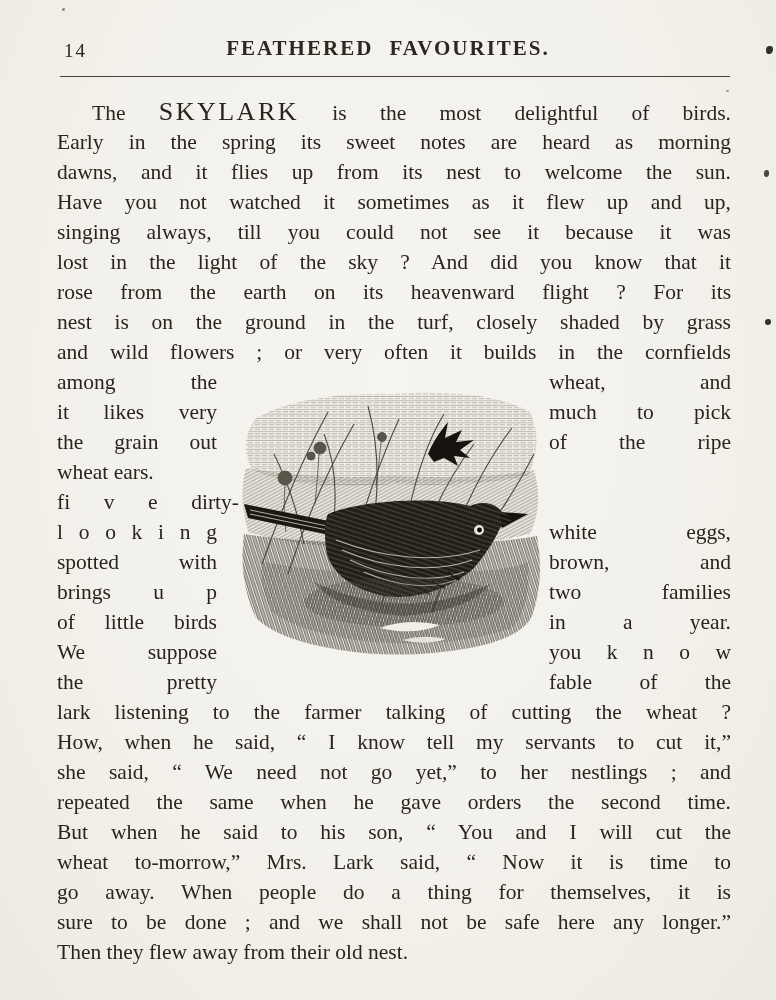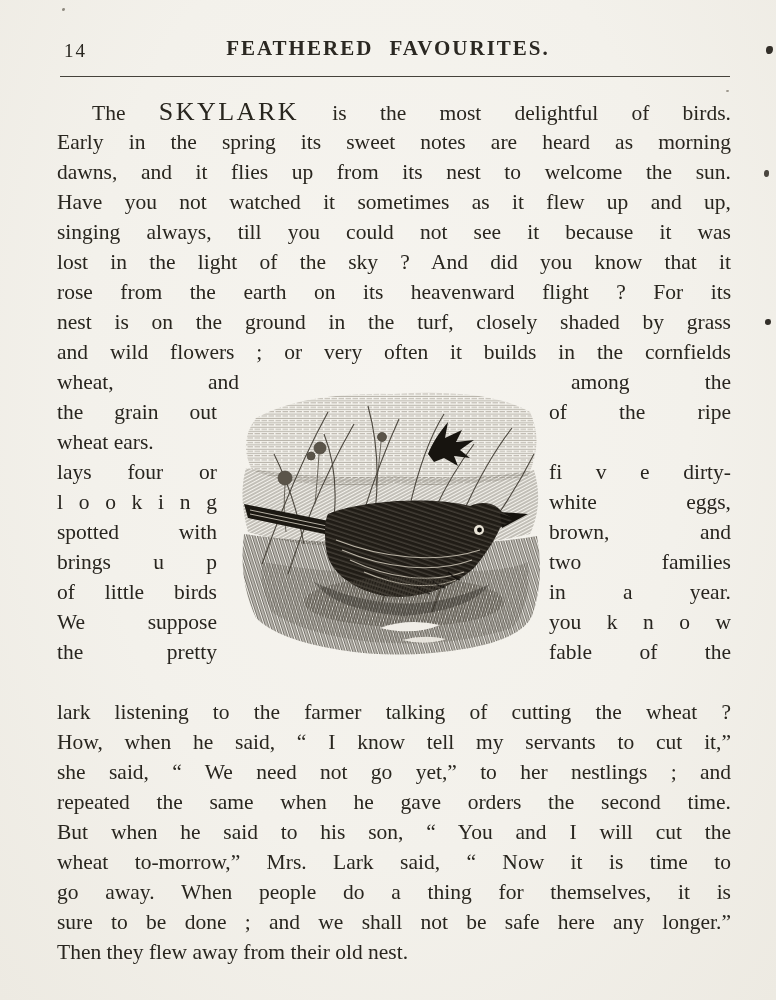--- a/index.html
+++ b/index.html
@@ -157,32 +157,35 @@
 
         <ellipse cx="172" cy="220" rx="100" ry="25" fill="url(#p-grass2)" opacity="0.9"></ellipse>
         <path d="M82,200 Q172,242 258,202 Q240,228 172,234 Q102,228 82,200 Z" fill="#23201a" opacity="0.35"></path>
 
         <path d="M148,246 Q176,236 208,243 Q182,254 148,246 Z" fill="#f1eee7"></path>
         <path d="M170,258 Q192,252 214,257 Q194,264 170,258 Z" fill="#efece4" opacity="0.9"></path>
       </svg>
     </figure>
 
     <div class="wrap-row">
+      <div class="cell left">among the</div>
       <div class="cell right">wheat, and</div>
-      <div class="cell left">among the</div>
+    </div>
+    <div class="wrap-row">
+      <div class="cell left">it likes very</div>
+      <div class="cell right">much to pick</div>
     </div>
     <div class="wrap-row">
       <div class="cell left">the grain out</div>
       <div class="cell right">of the ripe</div>
     </div>
     <div class="wrap-row">
       <div class="cell left noj">wheat ears.</div>
     </div>
     <div class="wrap-row">
-      <div class="cell left">lays four or</div>
       <div class="cell right">fi v e dirty-</div>
     </div>
     <div class="wrap-row">
       <div class="cell left">l o o k i n g</div>
       <div class="cell right">white eggs,</div>
     </div>
     <div class="wrap-row">
       <div class="cell left">spotted with</div>
       <div class="cell right">brown, and</div>
     </div>

